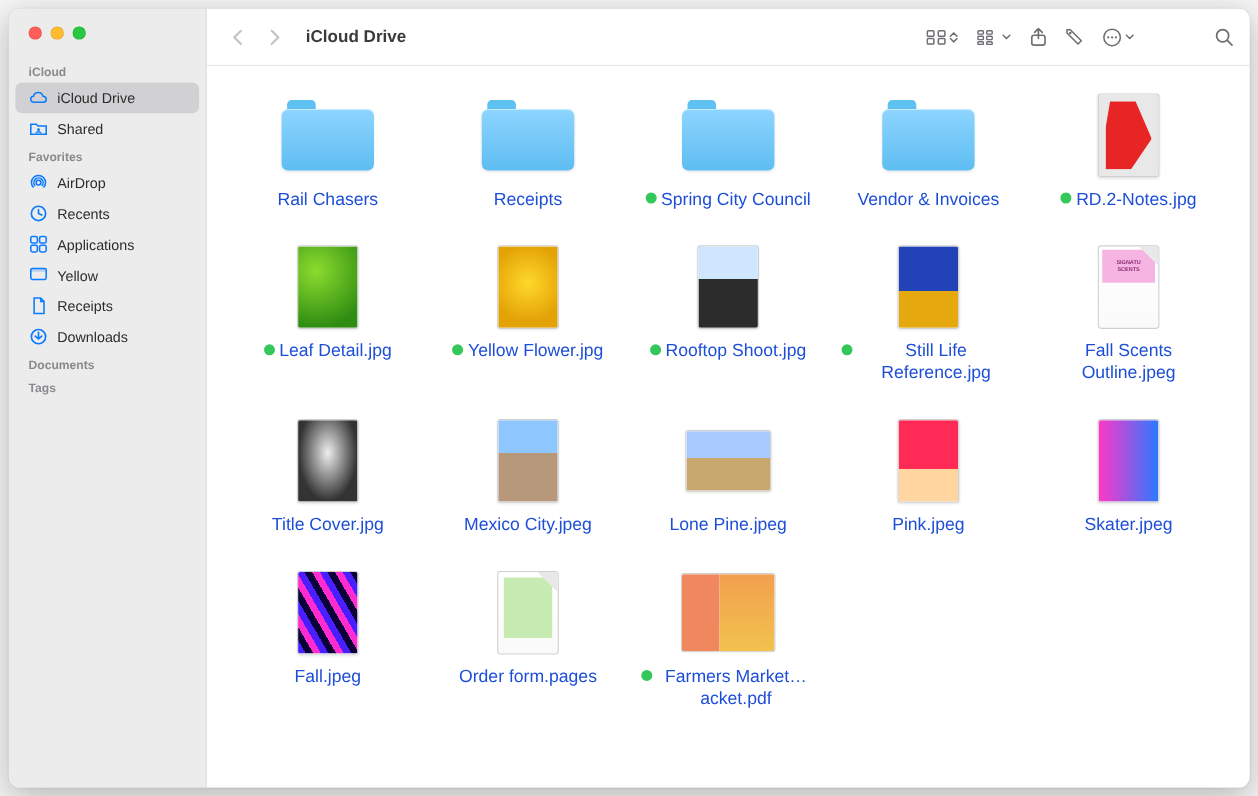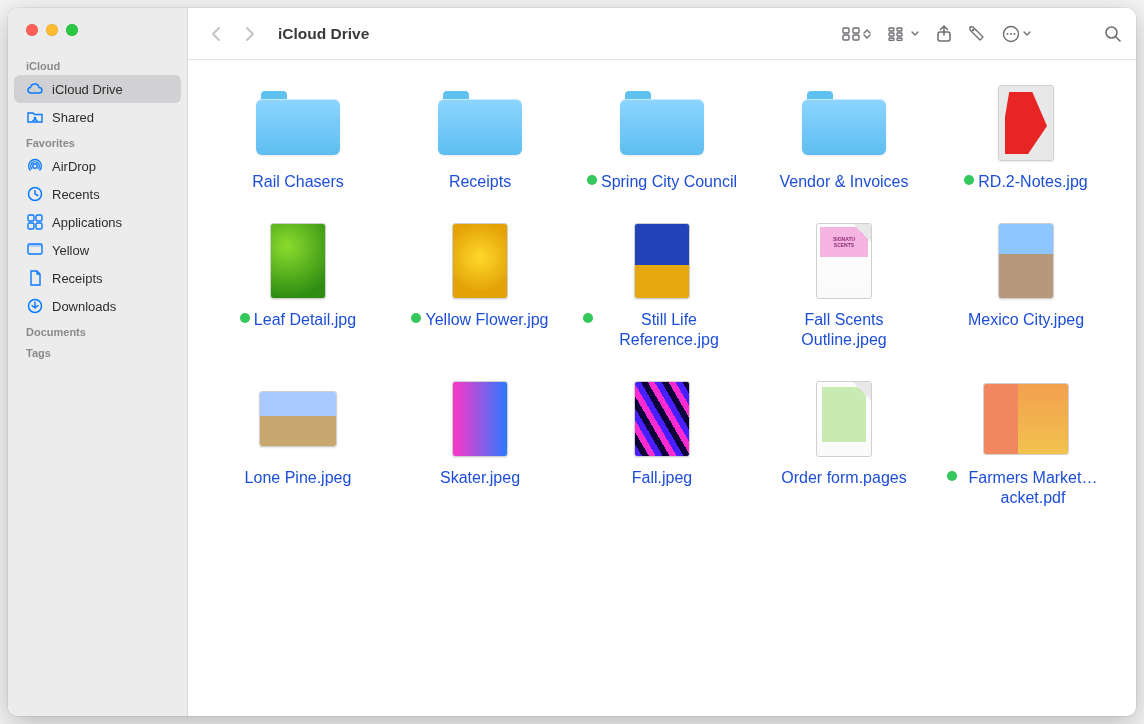--- a/index.html
+++ b/index.html
@@ -479,20 +479,31 @@
               </div>
             </div>
             <div class="fname">
               <span class="tag"></span>
               <span>Yellow Flower.jpg</span>
             </div>
           </div>
           <div class="item">
             <div class="thumb">
               <div class="imgthumb">
+                <div class="inner sw-rooftop"></div>
+              </div>
+            </div>
+            <div class="fname">
+              <span class="tag"></span>
+              <span>Rooftop Shoot.jpg</span>
+            </div>
+          </div>
+          <div class="item">
+            <div class="thumb">
+              <div class="imgthumb">
                 <div class="inner sw-still"></div>
               </div>
             </div>
             <div class="fname">
               <span class="tag"></span>
               <span>Still Life Reference.jpg</span>
             </div>
           </div>
           <div class="item">
             <div class="thumb">
@@ -501,35 +512,55 @@
                 <div class="fold"></div>
               </div>
             </div>
             <div class="fname">
               <span>Fall Scents Outline.jpeg</span>
             </div>
           </div>
           <div class="item">
             <div class="thumb">
               <div class="imgthumb">
+                <div class="inner sw-title"></div>
+              </div>
+            </div>
+            <div class="fname">
+              <span>Title Cover.jpg</span>
+            </div>
+          </div>
+          <div class="item">
+            <div class="thumb">
+              <div class="imgthumb">
                 <div class="inner sw-mexico"></div>
               </div>
             </div>
             <div class="fname">
               <span>Mexico City.jpeg</span>
             </div>
           </div>
           <div class="item">
             <div class="thumb">
               <div class="imgthumb landscape">
                 <div class="inner sw-lone"></div>
               </div>
             </div>
             <div class="fname">
               <span>Lone Pine.jpeg</span>
+            </div>
+          </div>
+          <div class="item">
+            <div class="thumb">
+              <div class="imgthumb">
+                <div class="inner sw-pink"></div>
+              </div>
+            </div>
+            <div class="fname">
+              <span>Pink.jpeg</span>
             </div>
           </div>
           <div class="item">
             <div class="thumb">
               <div class="imgthumb">
                 <div class="inner sw-skater"></div>
               </div>
             </div>
             <div class="fname">
               <span>Skater.jpeg</span>

